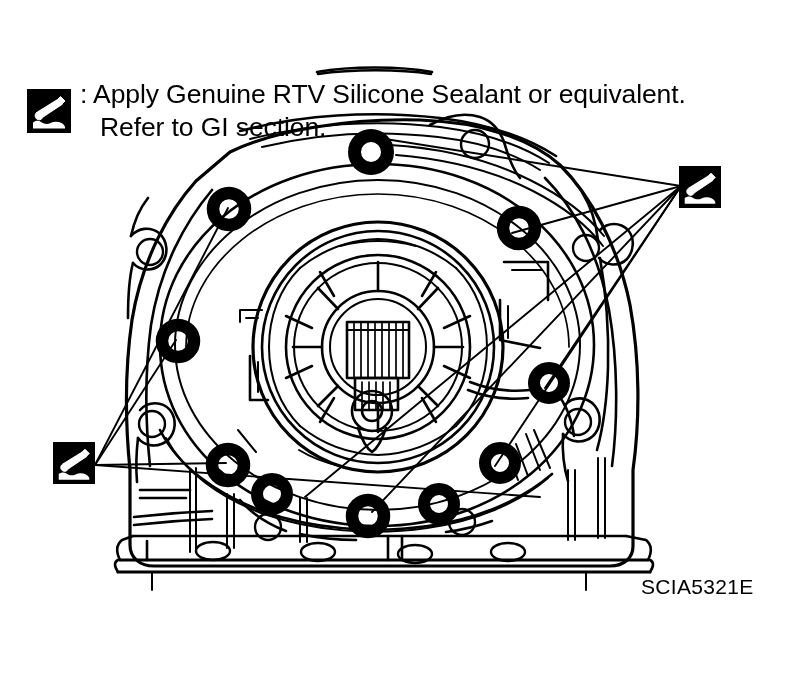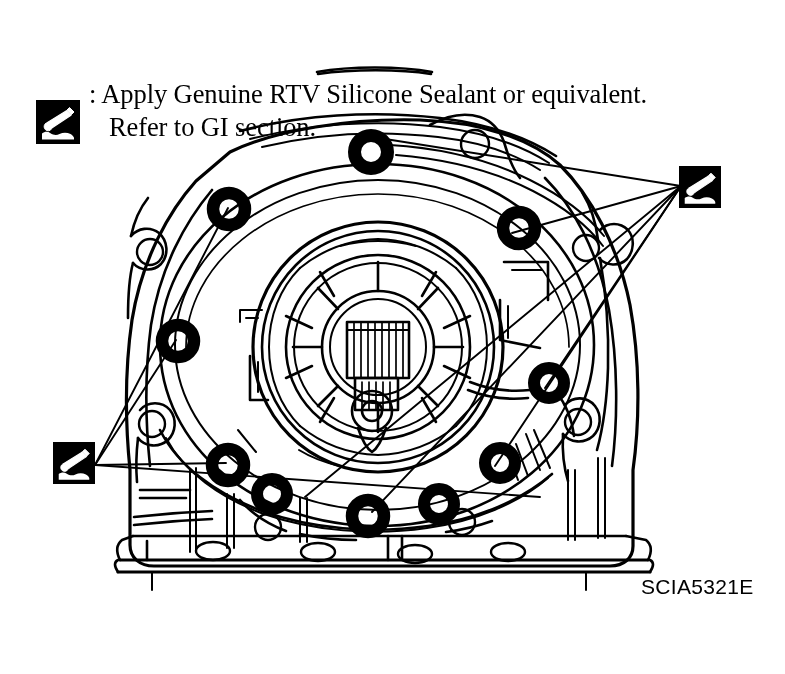--- a/index.html
+++ b/index.html
@@ -11,25 +11,24 @@
   #page {
     position: relative;
     width: 785px;
     height: 674px;
     background: #ffffff;
     overflow: hidden;
     font-family: "Liberation Sans", sans-serif;
   }
   #legend {
     position: absolute;
-    left: 36px;
+    left: 27px;
     top: 78px;
     display: flex;
-    align-items: flex-end;
-    font-family: Liberation Serif, serif;
+    align-items: center;
   }
   .seal-icon {
     position: relative;
     background: #000000;
     flex: 0 0 auto;
   }
   #legend .seal-icon {
     width: 44px;
     height: 44px;
   }

